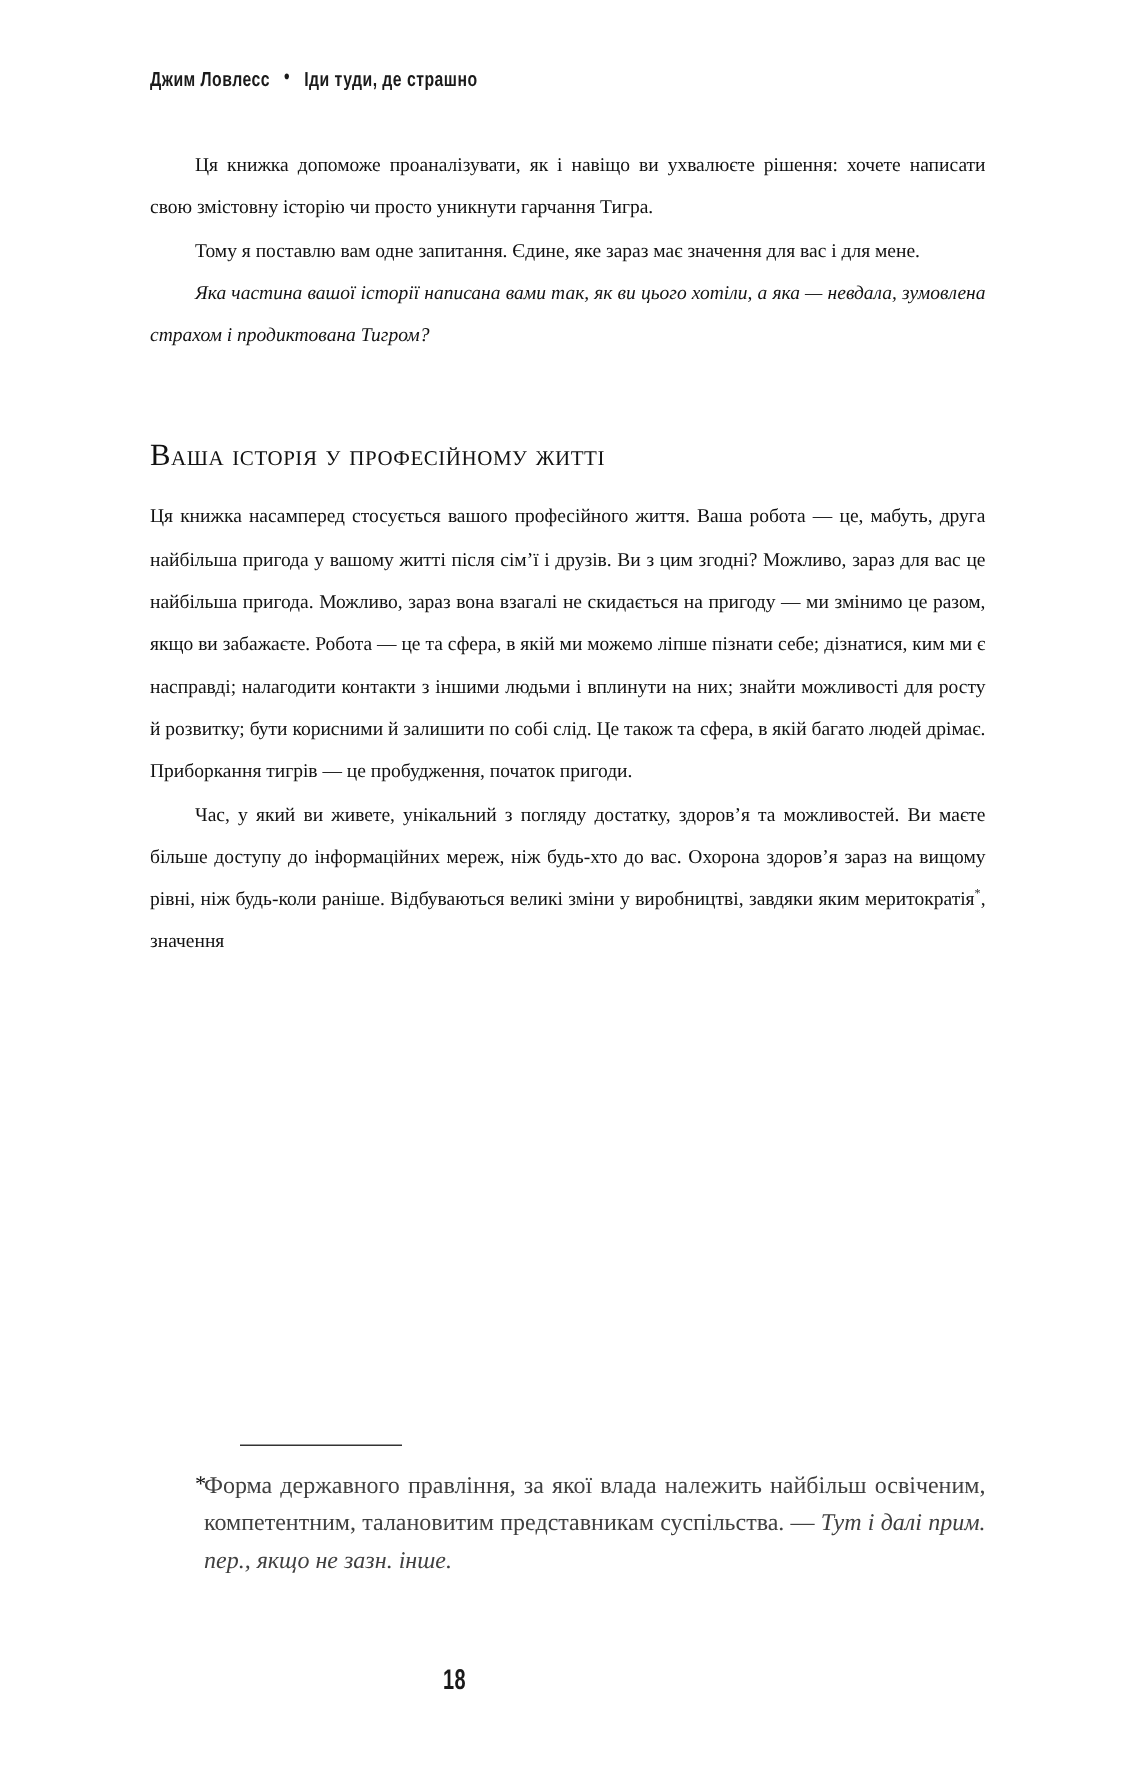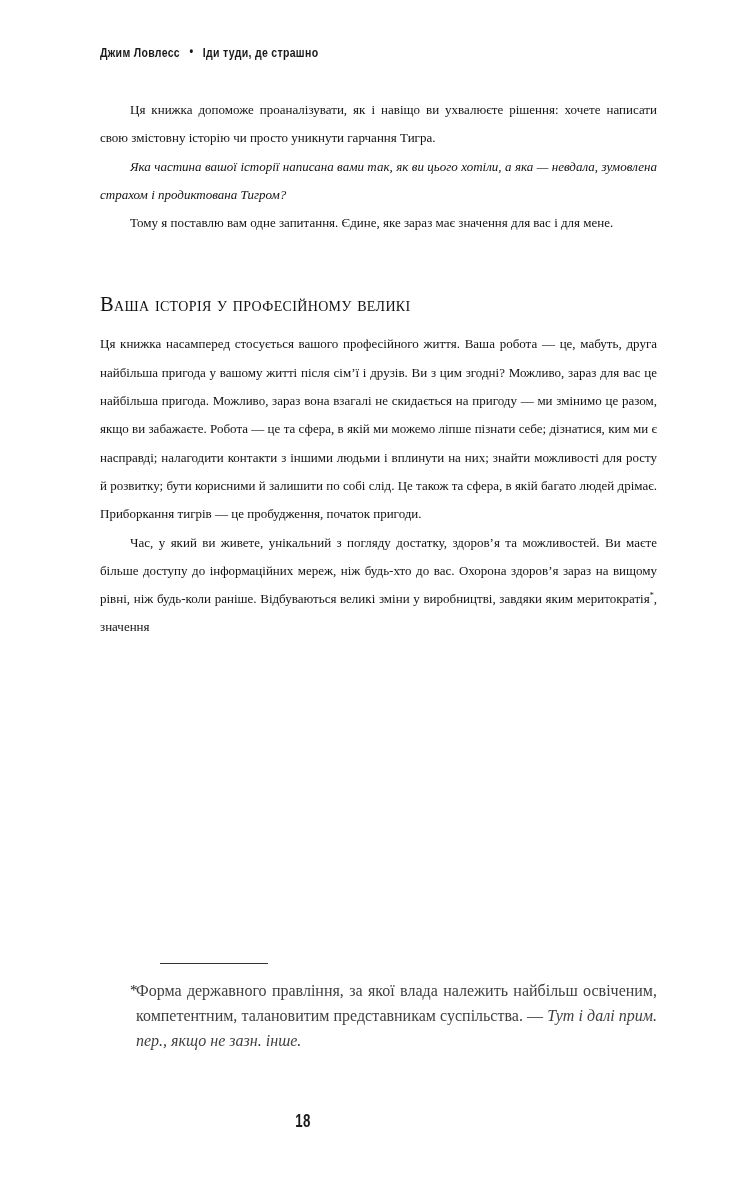--- a/index.html
+++ b/index.html
@@ -152,27 +152,27 @@
 <div class="page">
 
   <div class="running-head">
     <span>Джим Ловлесс</span><span class="rh-sep">•</span><span>Іди туди, де страшно</span>
   </div>
 
   <div class="text-column">
 
     <p class="para">Ця книжка допоможе проаналізувати, як і навіщо ви ухвалюєте рішення: хочете написати свою змістовну історію чи просто уникнути гарчання Тигра.</p>
 
+    <p class="para">Тому я поставлю вам одне запитання. Єдине, яке зараз має значення для вас і для мене.</p>
+
     <p class="para italic">Яка частина вашої історії написана вами так, як ви цього хотіли, а яка — невдала, зумовлена страхом і продиктована Тигром?</p>
-
-    <p class="para">Тому я поставлю вам одне запитання. Єдине, яке зараз має значення для вас і для мене.</p>
 
     <div class="gap-before-heading"></div>
 
-    <h2 class="section-heading">Ваша історія у професійному великі</h2>
+    <h2 class="section-heading">Ваша історія у професійному житті</h2>
 
     <div class="gap-after-heading"></div>
 
     <p class="para no-indent">Ця книжка насамперед стосується вашого професійного життя. Ваша робота — це, мабуть, друга найбільша пригода у вашому житті після сім’ї і друзів. Ви з цим згодні? Можливо, зараз для вас це найбільша пригода. Можливо, зараз вона взагалі не скидається на пригоду — ми змінимо це разом, якщо ви забажаєте. Робота — це та сфера, в якій ми можемо ліпше пізнати себе; дізнатися, ким ми є насправді; налагодити контакти з іншими людьми і вплинути на них; знайти можливості для росту й розвитку; бути корисними й залишити по собі слід. Це також та сфера, в якій багато людей дрімає. Приборкання тигрів — це пробудження, початок пригоди.</p>
 
     <p class="para"><span>Час, у який ви живете, унікальний з погляду достатку, здоров’я та можливостей. Ви маєте більше доступу до інформаційних мереж, ніж будь-хто до вас. Охорона здоров’я зараз на вищому рівні, ніж будь-коли раніше. Відбуваються великі зміни у виробництві, завдяки яким меритократія</span><sup class="fn-marker">*</sup><span>, значення</span></p>
 
   </div>
 
   <div class="footnote">

